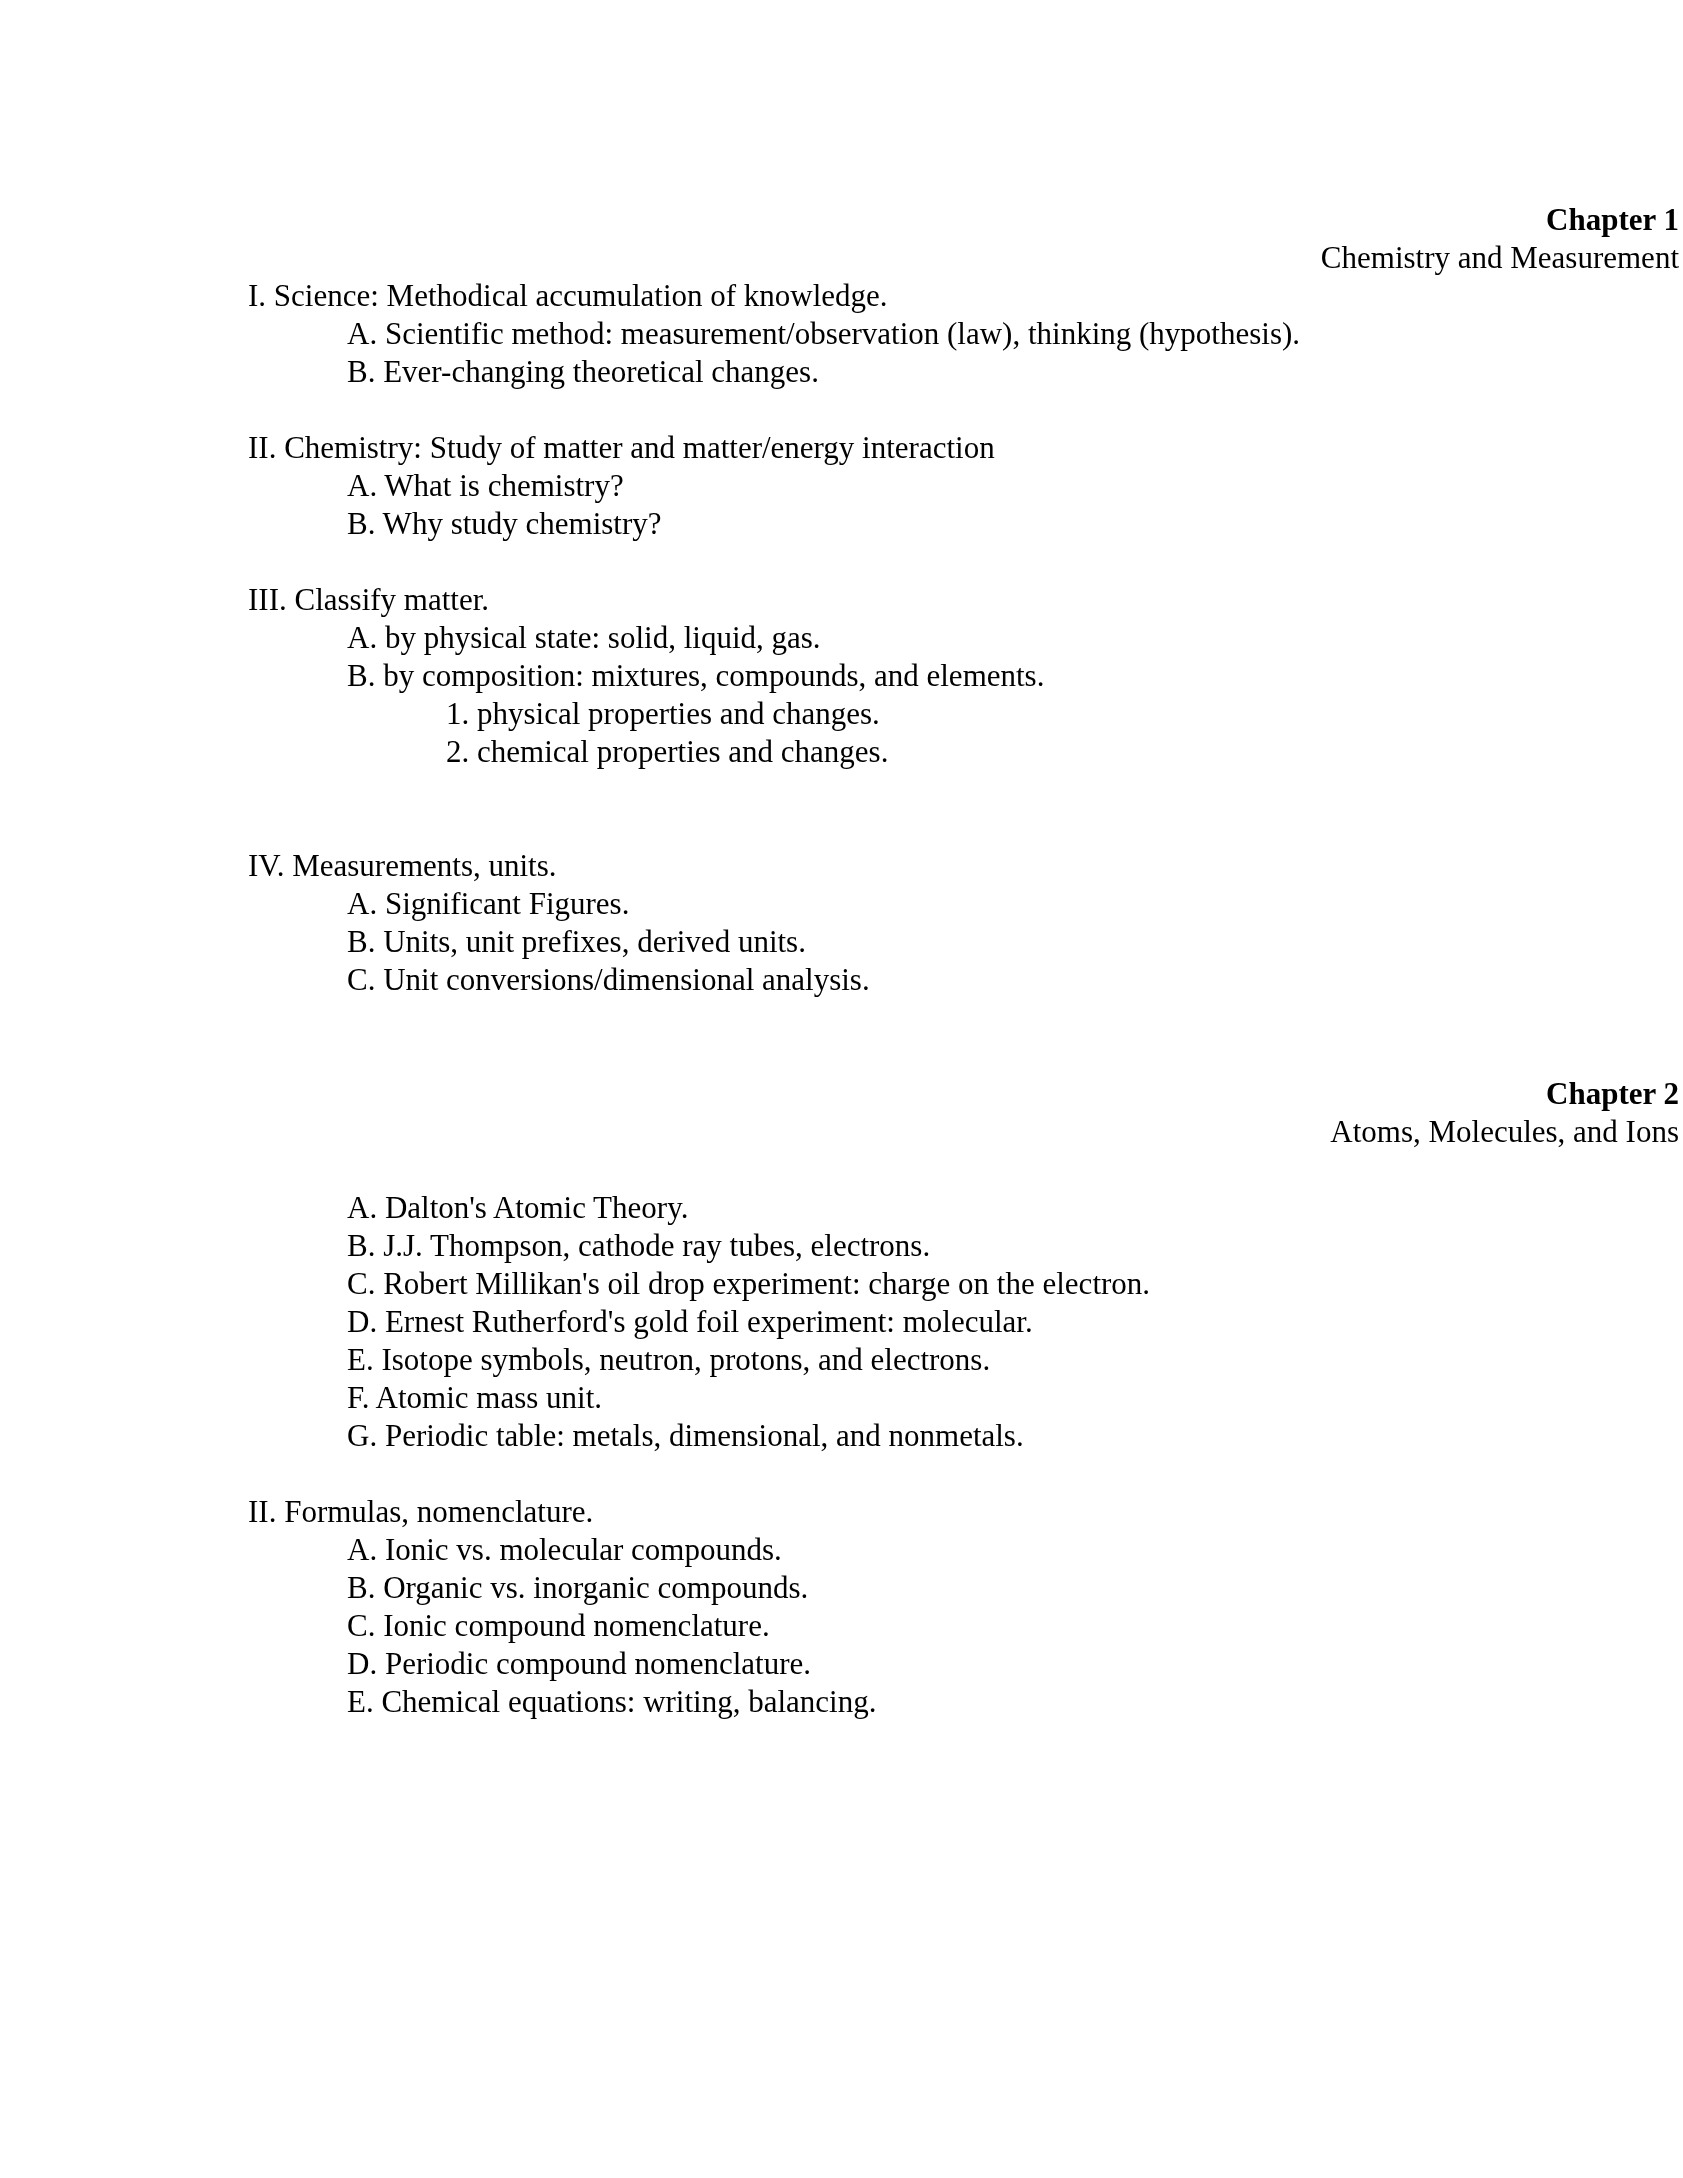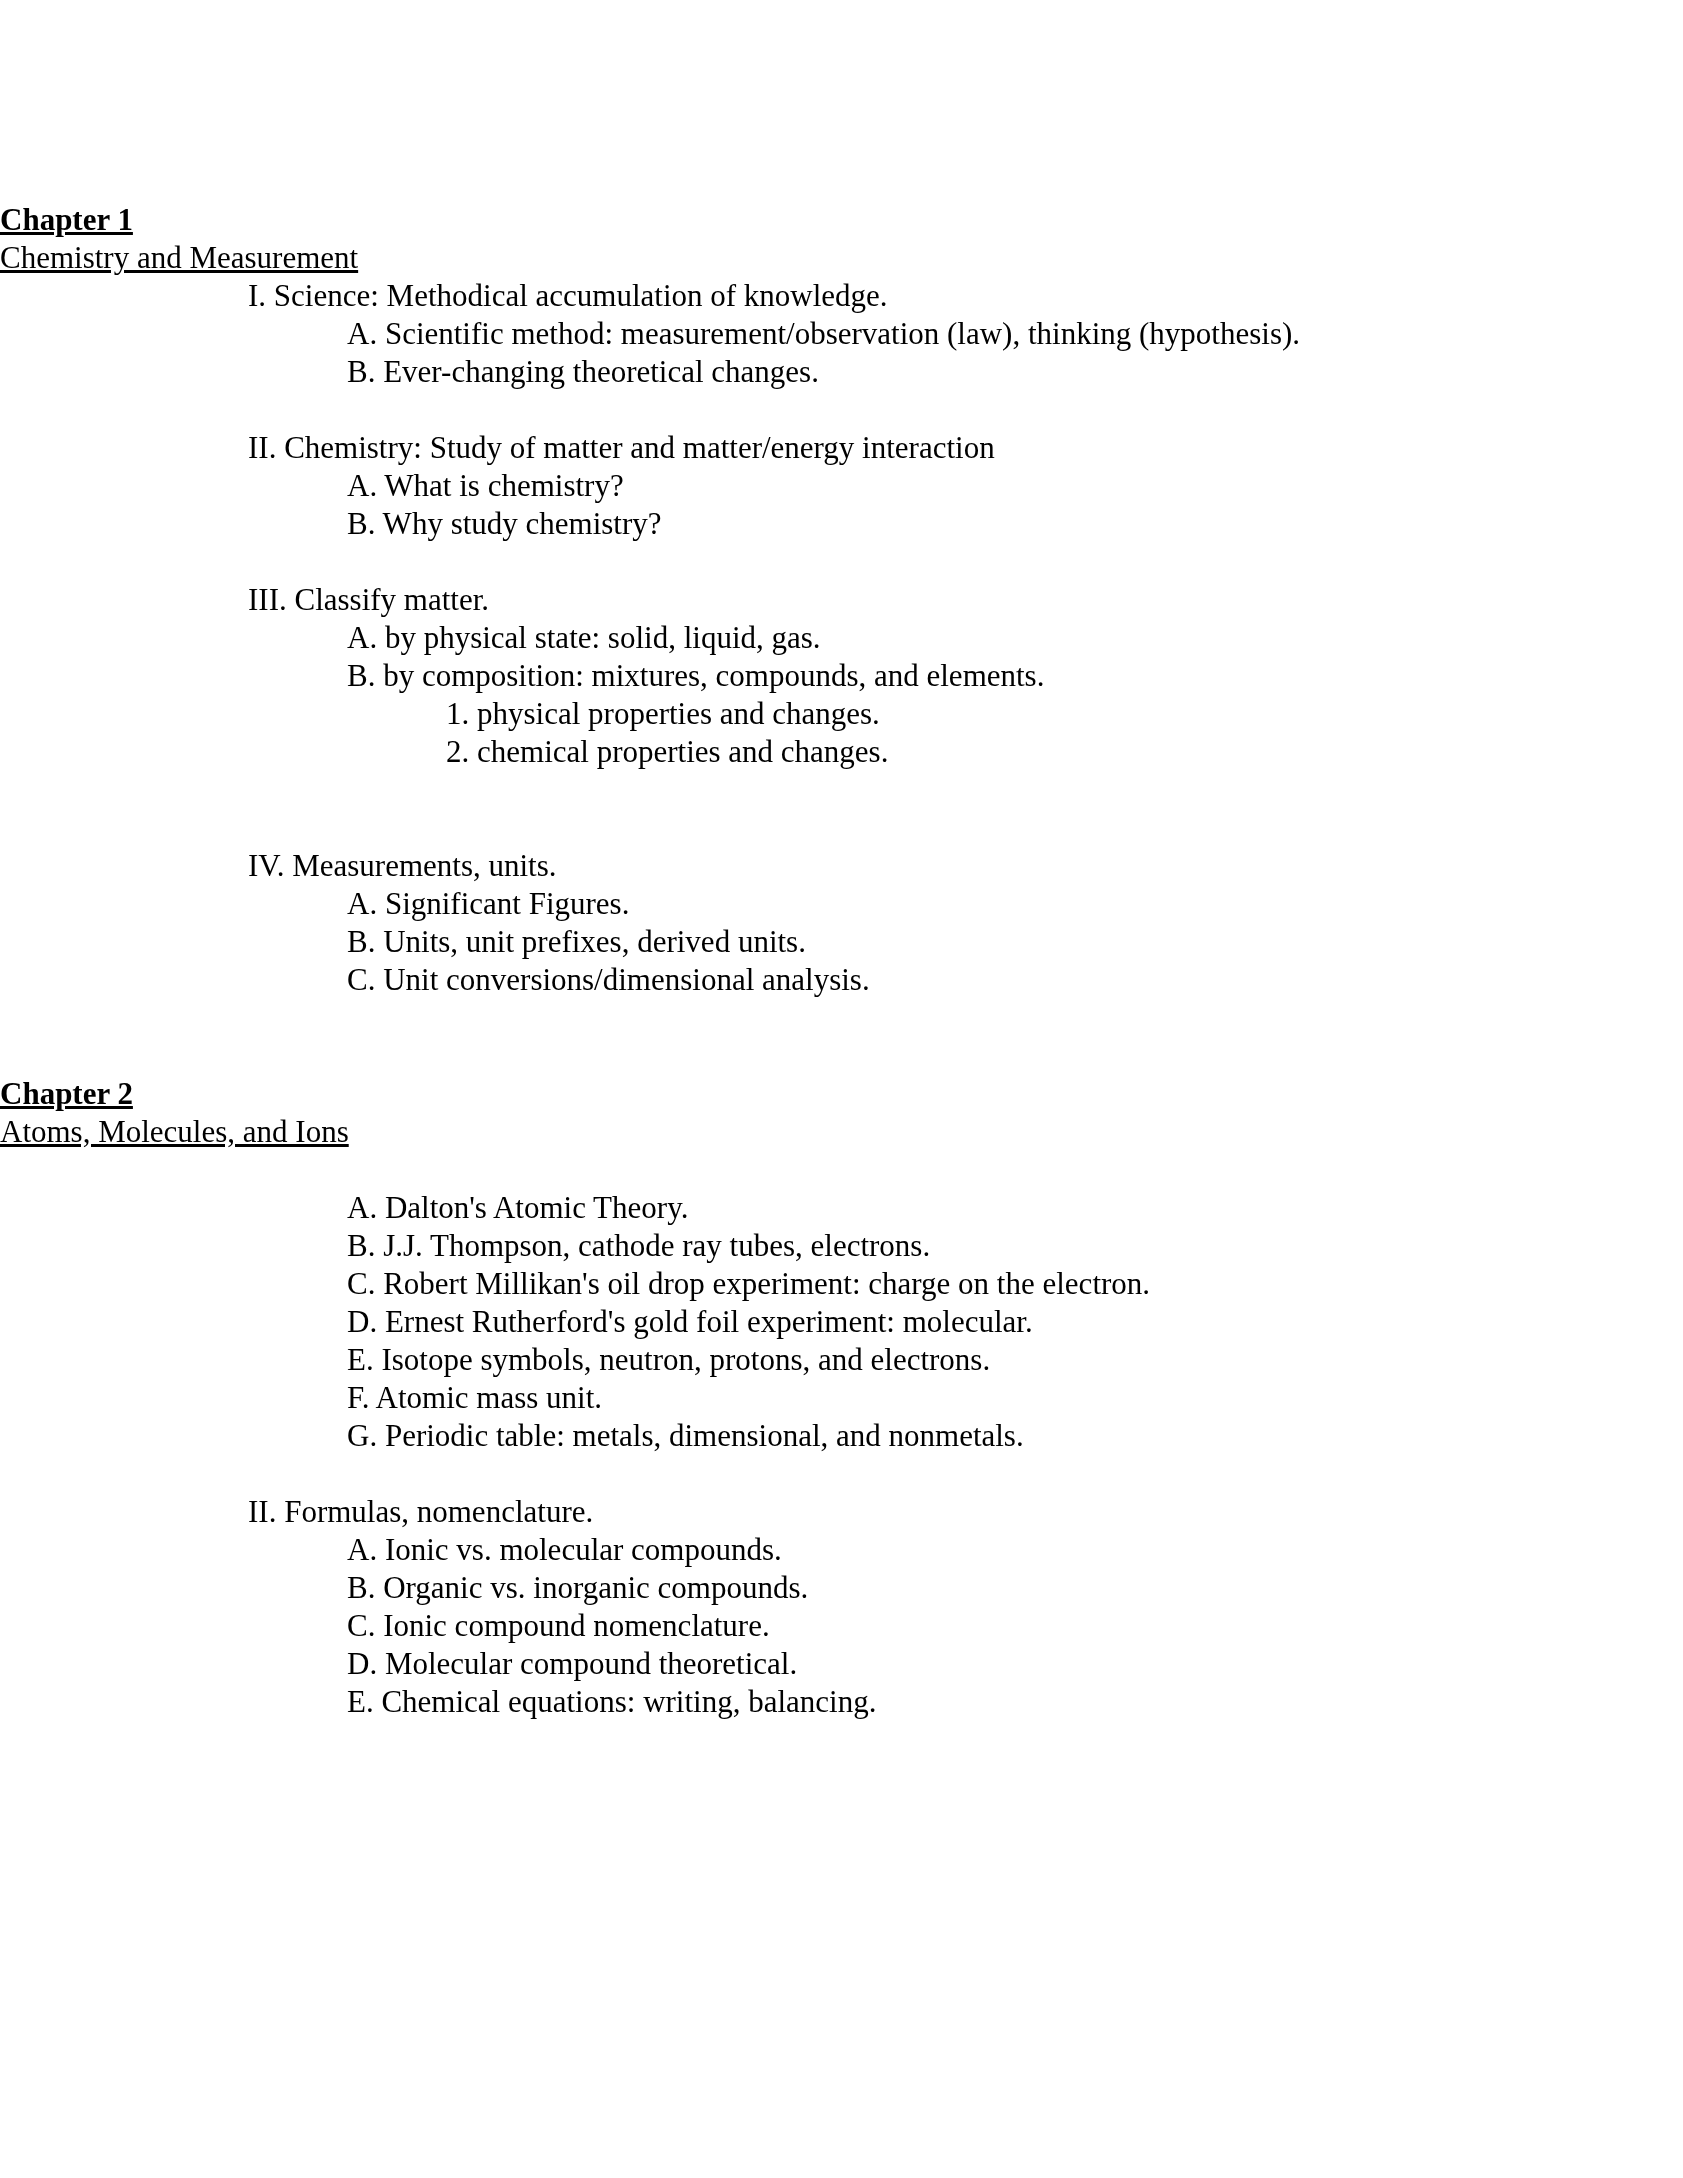--- a/index.html
+++ b/index.html
@@ -22,23 +22,22 @@
       width: 1683px;
     }
     .line {
       height: 38px;
       line-height: 38px;
       font-size: 31px;
       white-space: nowrap;
     }
     .blank { height: 38px; }
     .center {
-      text-align: left;
+      text-align: right;
       width: 1679px;
-      text-decoration: underline;
     }
     .bold { font-weight: bold; }
     .lvl0 { padding-left: 248px; }
     .lvl1 { padding-left: 347px; }
     .lvl2 { padding-left: 446px; }
   </style>
 </head>
 <body>
 
 <div class="page">
@@ -84,18 +83,18 @@
     <div class="line lvl1">D. Ernest Rutherford's gold foil experiment: molecular.</div>
     <div class="line lvl1">E. Isotope symbols, neutron, protons, and electrons.</div>
     <div class="line lvl1">F. Atomic mass unit.</div>
     <div class="line lvl1">G. Periodic table: metals, dimensional, and nonmetals.</div>
     <div class="blank"></div>
 
     <div class="line lvl0">II. Formulas, nomenclature.</div>
     <div class="line lvl1">A. Ionic vs. molecular compounds.</div>
     <div class="line lvl1">B. Organic vs. inorganic compounds.</div>
     <div class="line lvl1">C. Ionic compound nomenclature.</div>
-    <div class="line lvl1">D. Molecular compound theoretical.</div>
+    <div class="line lvl1">D. Periodic compound nomenclature.</div>
     <div class="line lvl1">E. Chemical equations: writing, balancing.</div>
   </div>
 
 </div>
 
 
 </body></html>

